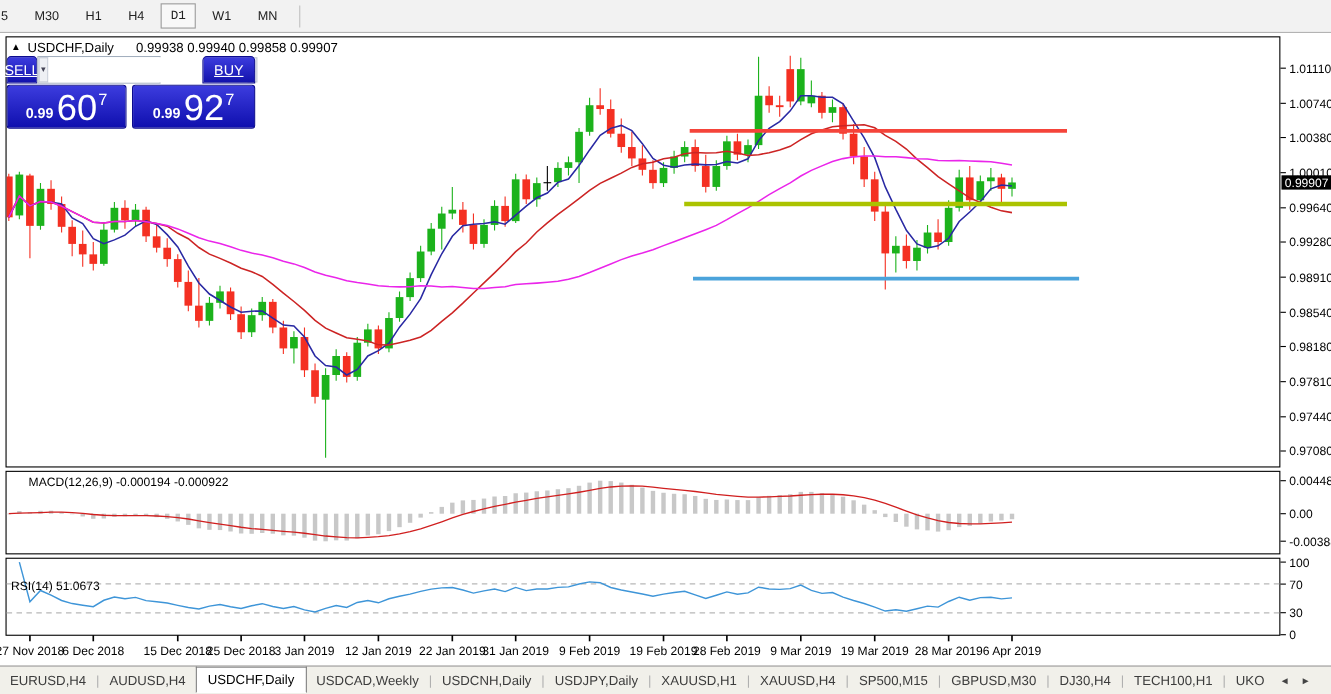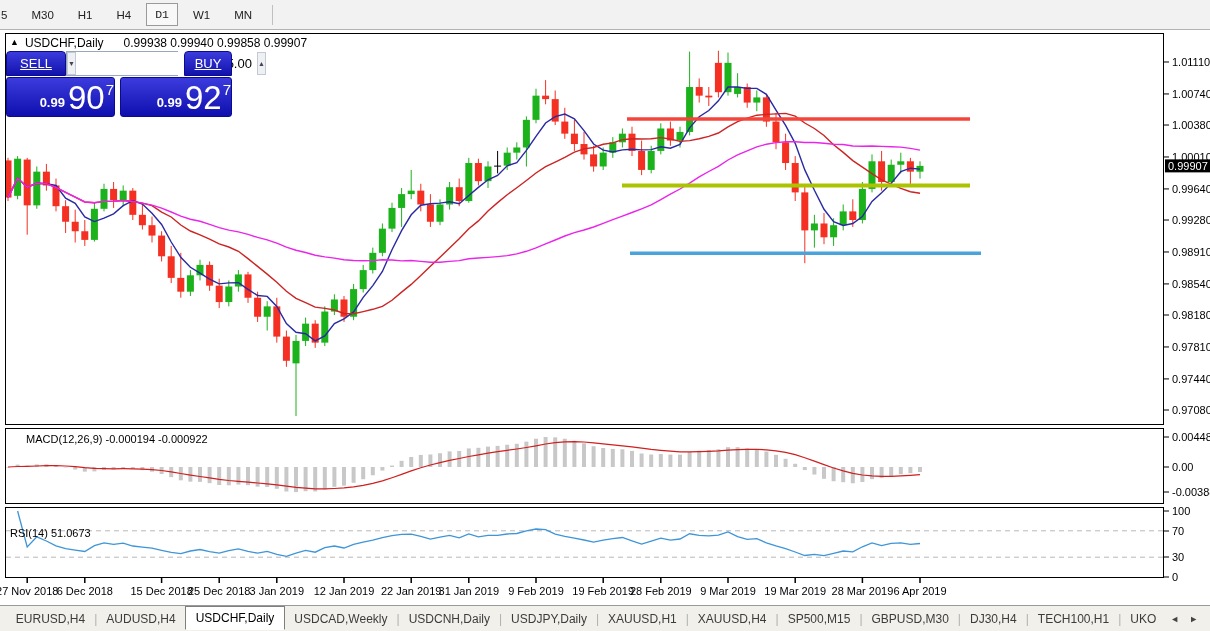--- a/index.html
+++ b/index.html
@@ -25,46 +25,46 @@
     color:#000; display:flex; align-items:center; gap:6px; }
   #chart-title .tri { font-size:9px; position:relative; top:-1px; }
   #chart-title .vals { margin-left:14px; }
 
   
   #trade-panel { position:absolute; left:6px; top:51px; width:226px; }
   #tp-row1 { display:flex; height:25px; }
   .tp-btn { color:#fff; font-size:13px; text-decoration:underline;
     background:linear-gradient(#3c3cde,#1212ac); border:1px solid #0b0b8f;
     display:flex; align-items:center; justify-content:center; }
-  #tp-sell { width:60px; border-radius:4px 4px 0 0; }
+  #tp-sell { width:28px; border-radius:4px 4px 0 0; }
   #tp-buy  { width:48px; margin-left:auto; border-radius:4px 4px 0 0; }
   #tp-spin { width:112px; display:flex; border:1px solid #9aa7b8; background:#fff; }
   .tp-arrow { width:22px; background:#eef0f4; border:1px solid #c3c9d4;
     color:#445; font-size:7px; display:flex; align-items:center; justify-content:center; }
   #tp-vol { flex:1; border:none; outline:none; font-size:13px; text-align:right;
     padding-right:5px; font-family:"Liberation Sans",sans-serif; }
   #tp-row2 { display:flex; margin-top:1px; }
   .tp-price { height:40px; color:#fff; background:linear-gradient(#3c3cde,#0f0fae);
     border:1px solid #0b0b8f; border-radius:3px;
-    display:flex; align-items:baseline; justify-content:flex-end; padding-top:1px; }
+    display:flex; align-items:baseline; justify-content:center; padding-top:1px; }
   .tp-price .frac { font-size:13px; font-weight:bold; align-self:flex-end; margin-bottom:6px; }
   .tp-price .big  { font-size:33px; line-height:38px; margin-left:3px; }
   .tp-price .sup  { font-size:15px; position:relative; top:-14px; margin-left:1px; }
   #tp-bid { width:109px; }
   #tp-ask { width:112px; margin-left:5px; }
 
   
   .pane-label { position:absolute; font-size:11px; color:#000; }
   #macd-label { left:26px; top:433px; }
   #rsi-label  { left:10px; top:527px; }
 
   
   #tabbar { position:absolute; left:0; top:605px; width:1210px; height:26px;
     background:#f1f0ea; border-top:1px solid #9a9a9a;
-    display:flex; align-items:center; font-size:12px; color:#3c3c3c;justify-content:center; }
+    display:flex; align-items:center; font-size:12px; color:#3c3c3c; }
   .ct { padding:3px 9px; white-space:nowrap; cursor:default; }
   .ct.active { background:#ffffff; border:1px solid #7f7f7f; border-bottom:1px solid #fff;
     color:#000; padding:4px 10px; margin-top:-2px; }
   .ct-sep { color:#b0b0b0; }
   .tab-scroll { font-size:9px; color:#444; padding:0 5px; }
 </style>
 </head>
 <body>
 
 <div id="app">
@@ -675,21 +675,21 @@
       <div id="tp-spin">
         <div class="tp-arrow">▼</div>
         <input id="tp-vol" value="5.00" style="">
         <div class="tp-arrow">▲</div>
       </div>
       <div id="tp-buy" class="tp-btn">BUY</div>
     </div>
     <div id="tp-row2">
       <div id="tp-bid" class="tp-price">
         <span class="frac">0.99</span>
-        <span class="big">90</span>
+        <span class="big">60</span>
         <span class="sup">7</span>
       </div>
       <div id="tp-ask" class="tp-price">
         <span class="frac">0.99</span>
         <span class="big">92</span>
         <span class="sup">7</span>
       </div>
     </div>
   </div>
 

